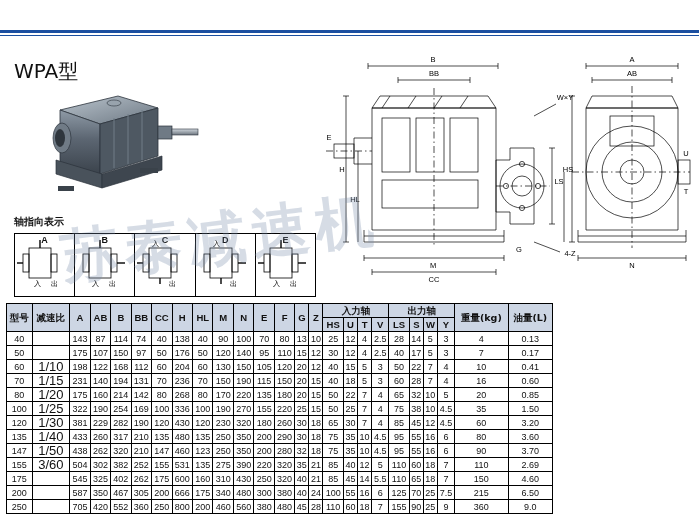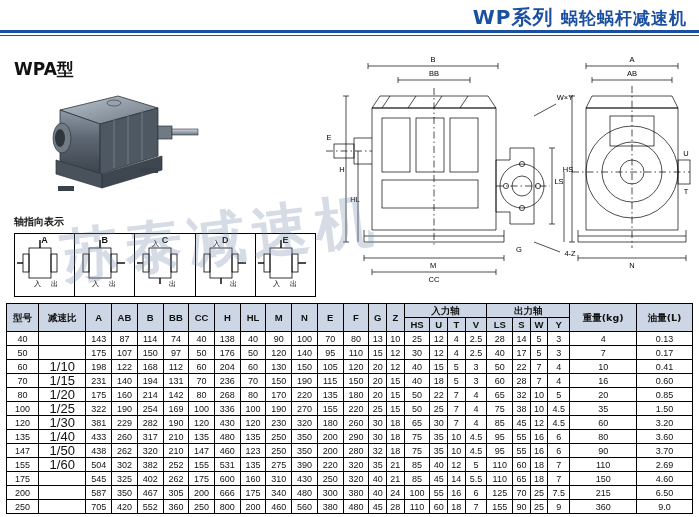--- a/index.html
+++ b/index.html
@@ -27,21 +27,21 @@
     font-size:19px;font-weight:bold;color:#1b4fa0;
     letter-spacing:1px;
     font-family:"DejaVu Sans","Liberation Sans",sans-serif;
   }
   .header-title .ser{font-size:20px;}
   .header-title .cn{font-size:17px;}
 
   
   .model-label{
     position:absolute;left:14px;top:58px;
-    font-size:17px;font-weight:bold;
+    font-size:20px;font-weight:normal;
     font-family:"DejaVu Sans","Liberation Sans",sans-serif;
     text-align:center;
   }
 
   
   .gearbox{
     position:absolute;left:22px;top:82px;width:185px;height:120px;
   }
   .axis-label{
     position:absolute;left:14px;top:215px;font-size:10px;font-weight:bold;
@@ -77,21 +77,21 @@
     pointer-events:none;
     white-space:nowrap;
   }
 
   
   .table-wrap{
     position:absolute;left:6px;top:303px;width:687px;
   }
   table.spec{
     border-collapse:collapse;
-    width:687px;
+    width:547px;
     font-size:9px;
     font-family:"Liberation Sans",sans-serif;
   }
   table.spec th, table.spec td{
     border:1px solid #000;
     text-align:center;
     padding:0;
     height:13px;
     line-height:12px;
     background:#fff;
@@ -104,24 +104,20 @@
   table.spec thead th.hdr-cn{
     font-family:"DejaVu Sans","Liberation Sans",sans-serif;
   }
   td.ratio{font-size:13px;}
   .nowrap{white-space:nowrap;}
 </style>
 </head>
 <body>
 
 <div class="header">
-  <div class="header-title">
-    <span class="ser">WP系列</span>
-    <span class="cn">蜗轮蜗杆减速机</span>
-  </div>
   <div class="header-rule"></div>
   <div class="header-rule2"></div>
 </div>
 
 <div class="model-label">WPA型</div>
 
 <svg class="gearbox" viewBox="0 0 185 120">
   <defs>
     <linearGradient id="gbody" x1="0" y1="0" x2="0" y2="1">
       <stop offset="0%" stop-color="#8e9aa6"></stop>
@@ -614,21 +610,21 @@
           <td>4.5</td>
           <td>95</td>
           <td>55</td>
           <td>16</td>
           <td>6</td>
           <td>90</td>
           <td>3.70</td>
         </tr>
         <tr>
           <td>155</td>
-          <td class="ratio">1/60</td>
+          <td class="ratio">3/60</td>
           <td>504</td>
           <td>302</td>
           <td>382</td>
           <td>252</td>
           <td>155</td>
           <td>531</td>
           <td>135</td>
           <td>275</td>
           <td>390</td>
           <td>220</td>

